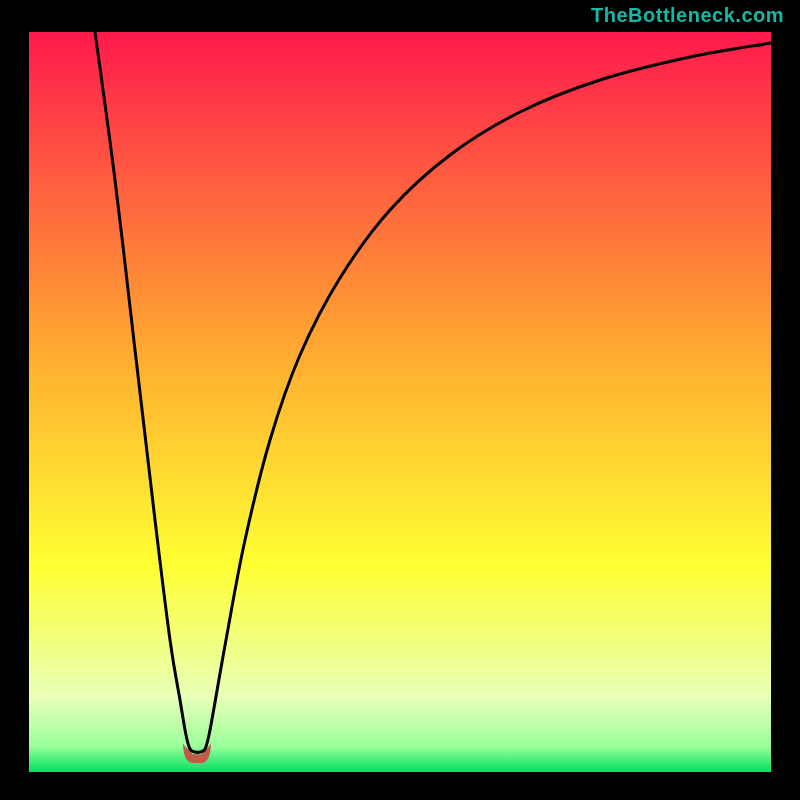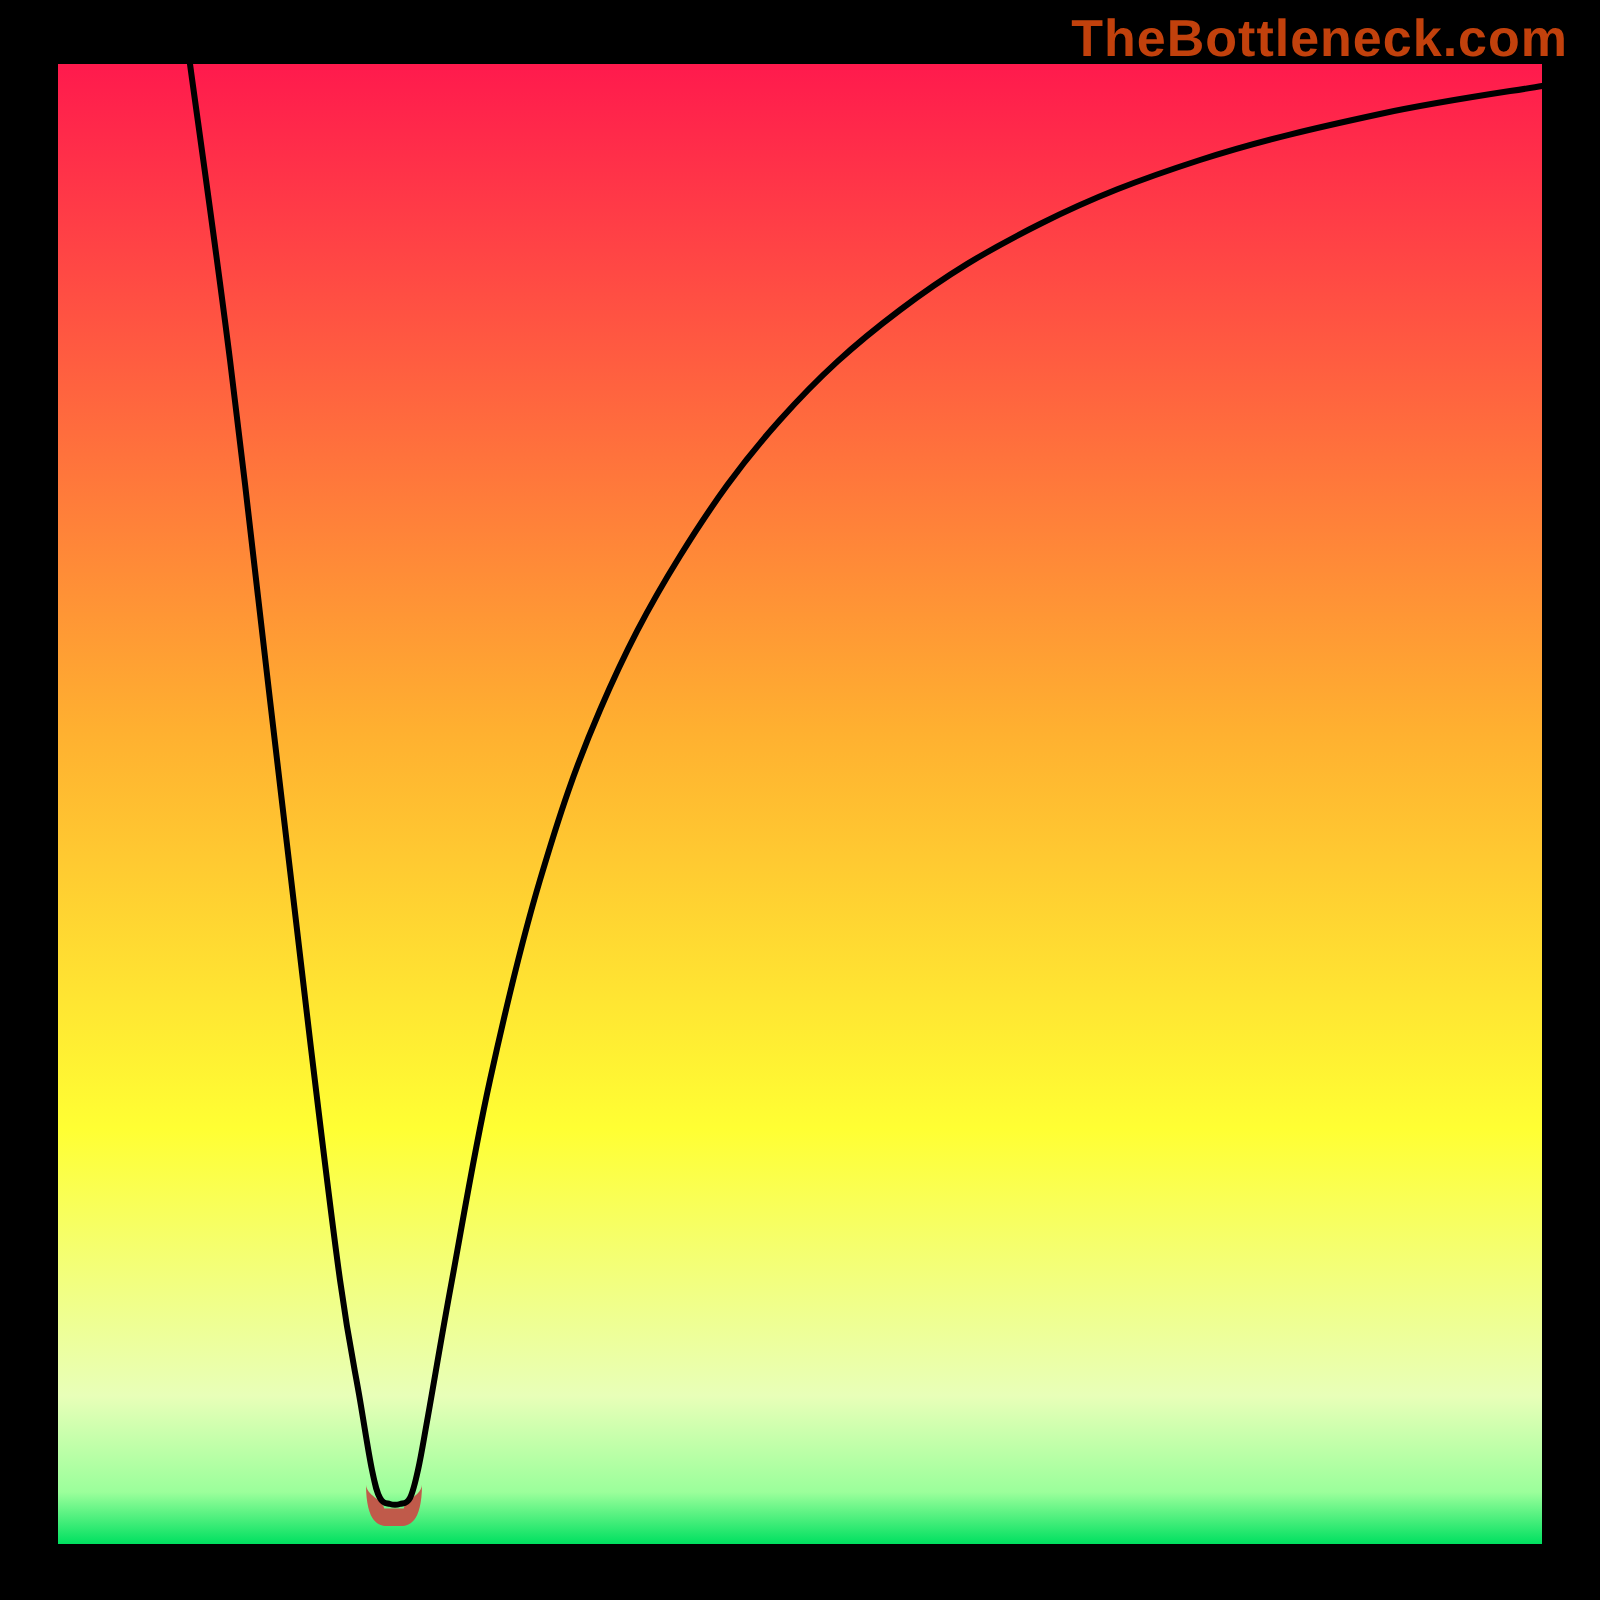--- a/index.html
+++ b/index.html
@@ -14,23 +14,23 @@
     position: relative;
     width: 800px;
     height: 800px;
     background: #000;
   }
   .watermark {
     position: absolute;
     top: 4px;
     right: 16px;
     font-family: Arial, Helvetica, sans-serif;
-    font-size: 26px;
+    font-size: 20px;
     font-weight: bold;
-    color: #c2410c;
+    color: #14b8a6;
     letter-spacing: 0.5px;
   }
   svg {
     position: absolute;
     top: 0;
     left: 0;
   }
 </style>
 </head>
 <body>

